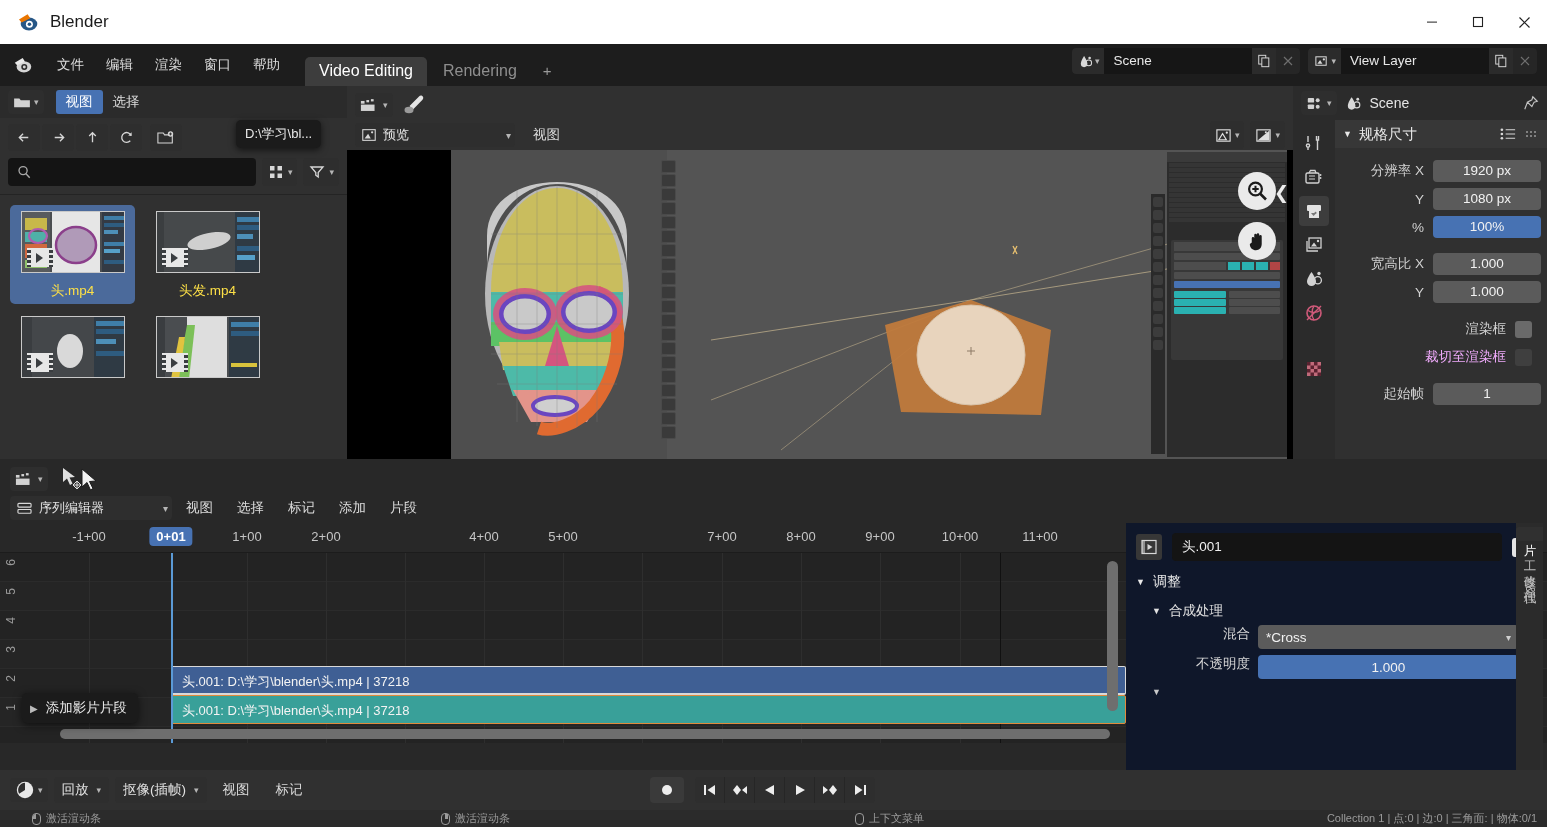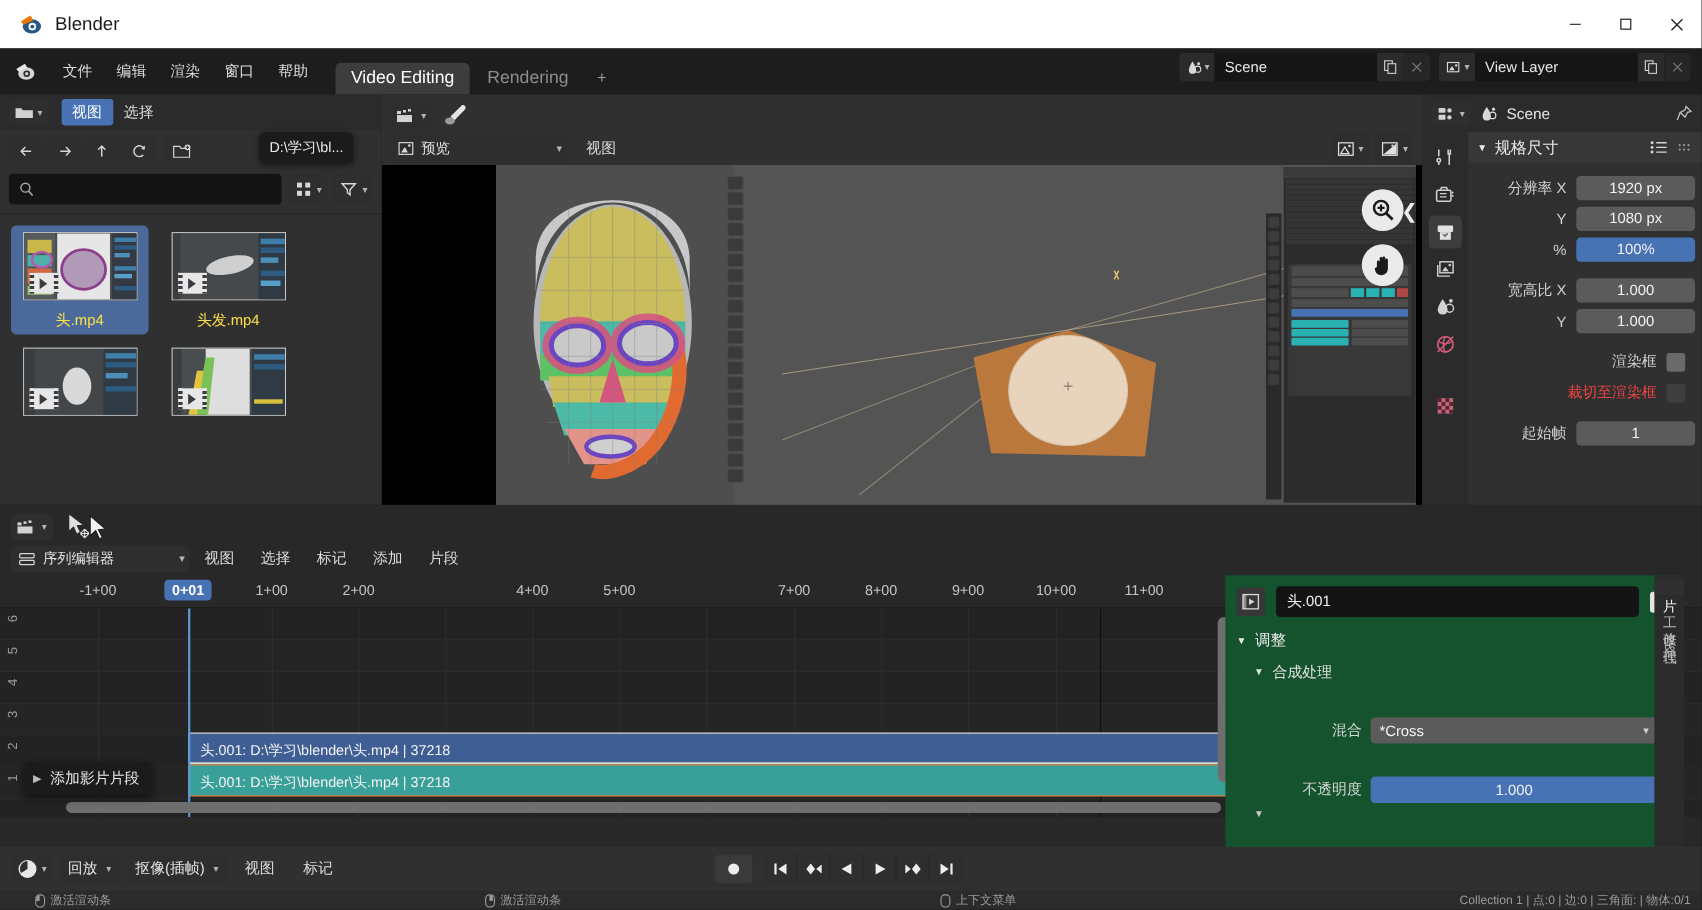--- a/index.html
+++ b/index.html
@@ -154,21 +154,21 @@
     width:30px; height:30px; border-radius:4px; display:flex; align-items:center; justify-content:center;
   }
   .pr-tab.active { background:#3d3d3d; }
   .pr-body { position:absolute; left:42px; top:34px; right:0; bottom:0; background:#303030; }
   .pr-panel-hdr {
     display:flex; align-items:center; gap:7px; height:28px; background:#373737;
     padding:0 8px; color:#e9e9e9; font-size:13.5px;
   }
   .pr-row { display:flex; align-items:center; height:26px; margin:2px 6px 0 0; }
   .pr-lbl { flex:1; text-align:right; padding-right:9px; color:#d2d2d2; font-size:13.5px; }
-  .pr-lbl.dim { color:#ef4444; }
+  .pr-lbl.dim { color:#f0abfc; }
   .pr-field {
     width:108px; height:22px; background:#5b5b5b; border-radius:4px; text-align:center;
     line-height:22px; font-size:13.5px; color:#f2f2f2;
   }
   .pr-field.accent { background:#4772b3; }
   .pr-chk { width:17px; height:17px; background:#6a6a6a; border-radius:3px; margin-right:9px; }
   .pr-chk.dim { background:#3f3f3f; }
   .pr-spacer { height:9px; }
 
   
@@ -206,34 +206,34 @@
   .sq-vscroll {
     position:absolute; right:0; top:0; bottom:0; width:16px; display:flex; justify-content:center;
   }
   .sq-vscroll i { width:11px; margin:8px 0 6px; background:#6e6e6e; border-radius:6px; }
   .sq-hscroll {
     position:absolute; left:0; right:0; bottom:4px; height:11px; display:flex; align-items:center;
   }
   .sq-hscroll i { height:10px; background:#6e6e6e; border-radius:5px; }
 
   
-  .sq-side { position:absolute; right:16px; top:64px; bottom:0; width:417px; background:#14532d; }
+  .sq-side { position:absolute; right:4px; top:64px; bottom:0; width:417px; background:#0f172a; }
   .sqs-top { display:flex; align-items:center; gap:10px; padding:10px 12px 6px 10px; }
   .sqs-nameicon {
     width:26px; height:26px; background:#373737; border-radius:3px;
     display:flex; align-items:center; justify-content:center;
   }
   .sqs-namefield {
     flex:1; height:28px; background:#141414; border-radius:4px; padding:0 10px;
     line-height:28px; font-size:13.5px; color:#f0f0f0;
   }
   .sqs-chk { width:19px; height:19px; background:#e4e4e4; border-radius:3px; display:flex; align-items:center; justify-content:center; }
   .sqs-sect { display:flex; align-items:center; gap:8px; height:30px; padding-left:10px; color:#e8e8e8; font-size:14px; }
   .sqs-sub { display:flex; align-items:center; gap:8px; height:28px; padding-left:26px; color:#e2e2e2; font-size:13.5px; }
-  .sqs-row { display:flex; align-items:center; height:30px; padding:0 10px 0 60px; gap:8px;margin-top:24px; }
+  .sqs-row { display:flex; height:30px; padding:0 10px 0 60px; gap:8px; }
   .sqs-rlbl { width:64px; text-align:right; color:#d6d6d6; font-size:13.5px; }
   .sqs-rfield {
     flex:1; height:24px; background:#5b5b5b; border-radius:4px; display:flex; align-items:center;
     padding:0 8px; font-size:13.5px; color:#f2f2f2;
   }
   .sqs-rfield.accent { background:#4772b3; }
   .sqs-dot { width:6px; height:6px; border-radius:50%; background:#d8d8d8; }
   .sqs-vtabs {
     position:absolute; right:0; top:0; bottom:0; width:27px; background:#2b2b2b;
     display:flex; flex-direction:column; align-items:center; padding-top:4px; gap:2px;

